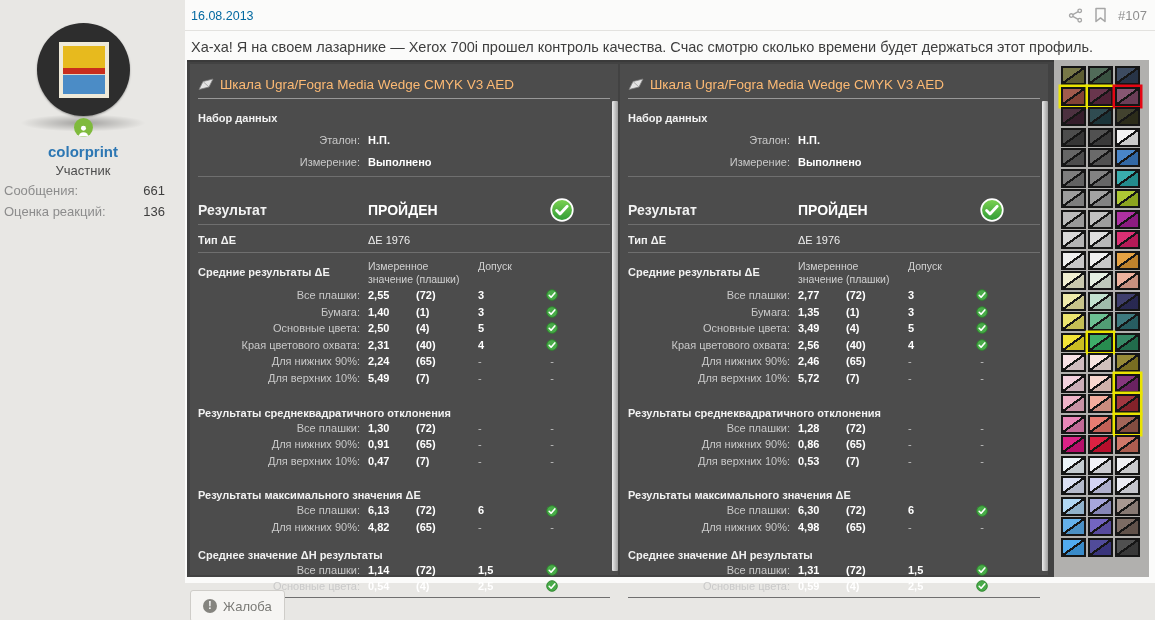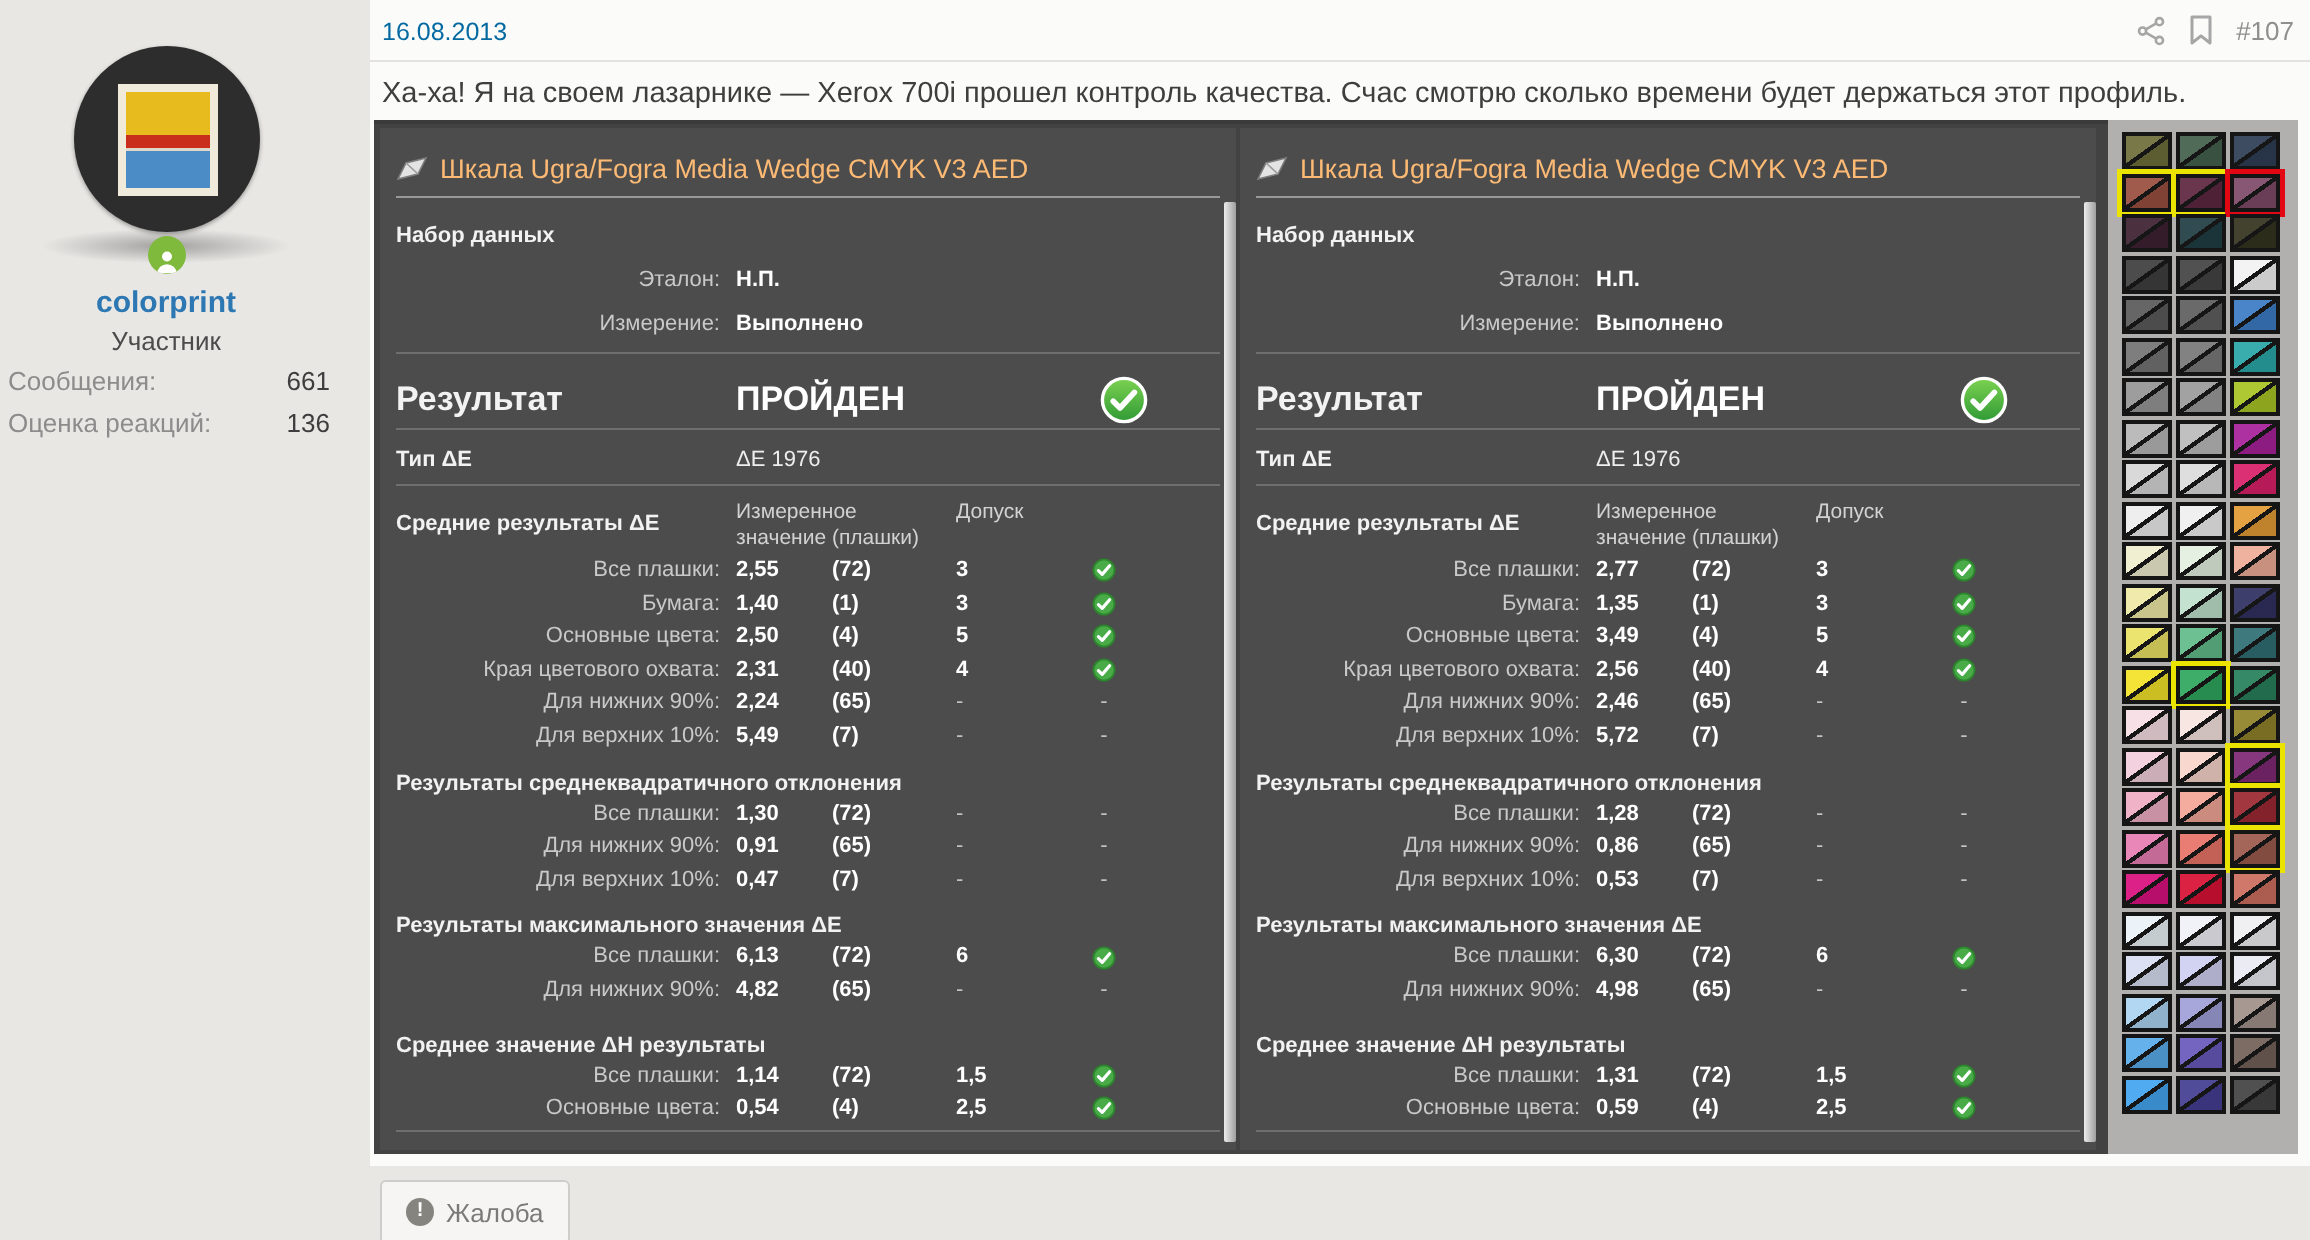--- a/index.html
+++ b/index.html
@@ -24,33 +24,33 @@
   .panel-inner { padding:0 8px; position:relative; }
   .scrollbar { position:absolute; top:37px; bottom:4px; right:0px; width:6px;
                background:linear-gradient(to right,#ececec,#9f9f9f); border-radius:1px; }
 
   .p-title { margin-top:13px; display:flex; align-items:center; gap:6px;
              font-size:13.5px; color:#fdba74; white-space:nowrap; }
   .title-rule { border-top:1px solid #989898; margin-top:6px; }
   .p-rule { border-top:1px solid #6f6f6f; }
   .r-a { margin-top:7px; } .r-b { margin-top:0; } .r-c { margin-top:5px; } .r-final { margin-top:2px; }
 
-  .sec-head { margin-top:9px; font-size:11px; font-weight:bold; color:#f2f2f2; height:13px; }
+  .sec-head { margin-top:20px; font-size:11px; font-weight:bold; color:#f2f2f2; height:13px; }
   .sec-head.ds { margin-top:13px; }
   .sec-head.sh-3 { margin-top:13px; }
 
   .kv { display:grid; grid-template-columns:162px 1fr; column-gap:8px; margin-top:9px; height:13px;
         font-size:11px; }
   .kv .lbl { text-align:right; color:#c9c9c9; }
   .kv .val { color:#fff; font-weight:bold; }
   .kv.type .lbl { text-align:left; font-weight:bold; color:#f2f2f2; }
   .kv.type .val { font-weight:normal; color:#ededed; }
 
   .resrow { position:relative; display:grid; grid-template-columns:162px 1fr; column-gap:8px;
-            margin-top:9px; height:28px; align-items:center; font-size:17px; }
+            margin-top:19px; height:28px; align-items:center; font-size:14px; }
   .res-head { font-weight:bold; color:#f2f2f2; }
   .res-val { font-weight:bold; color:#fff; }
   .bigchk { position:absolute; left:352px; top:2px; width:24px; height:24px; }
 
   .colhdr { display:grid; grid-template-columns:162px 102px 48px 36px; column-gap:8px;
             margin-top:7px; min-height:27px; align-items:start; }
   .sec-head-inline { font-size:11px; font-weight:bold; color:#f2f2f2; padding-top:6px; }
   .colh { font-size:10.5px; color:#d2d2d2; line-height:12.5px; }
 
   .drow { display:grid; grid-template-columns:162px 40px 54px 48px 36px; column-gap:8px;

